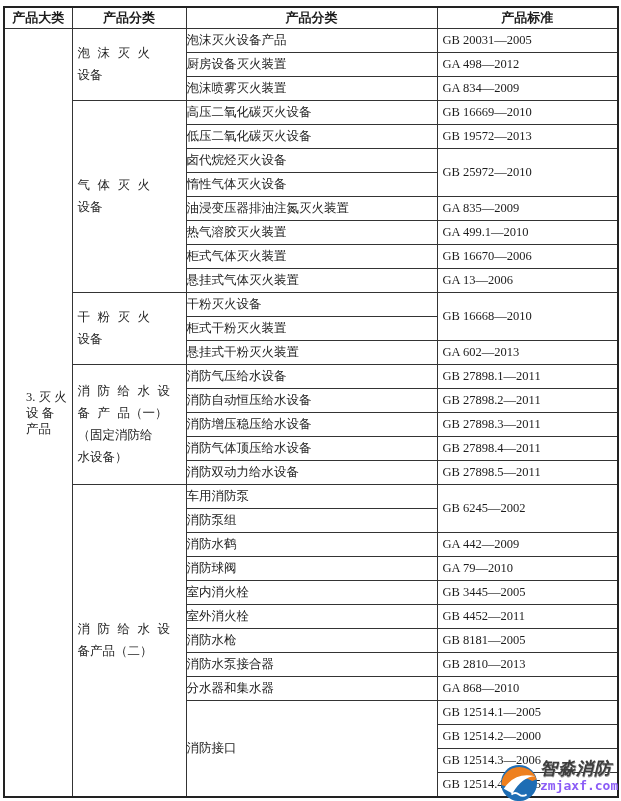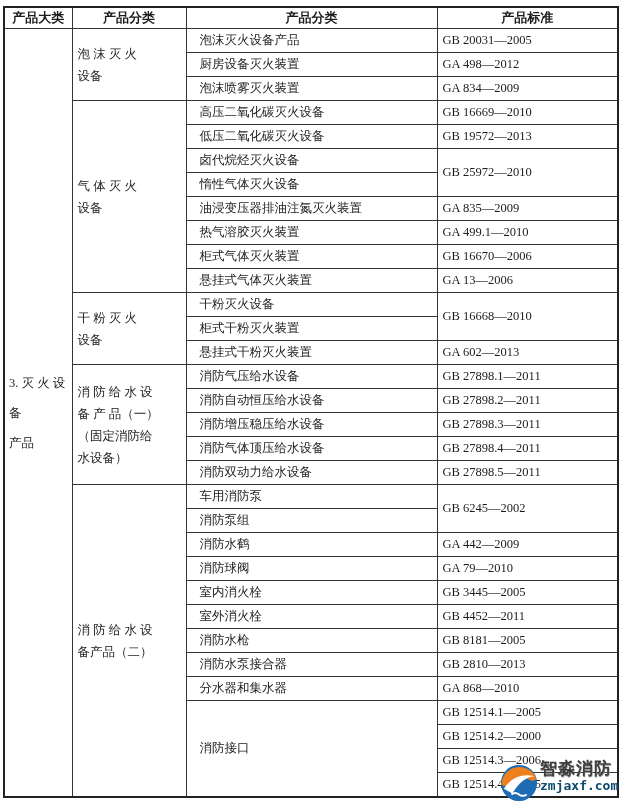--- a/index.html
+++ b/index.html
@@ -17,29 +17,29 @@
     border:1px solid #343434;
     color:#1c1c1c;
     overflow:hidden;
   }
   .std-table thead th {
     height:20px; font-size:13px; font-weight:bold; text-align:center;
     padding:0;
   }
   .std-table tbody td { height:23px; font-size:12.5px; font-weight:normal; }
   td.col-major {
-    width:68px; padding:0 2px 0 4px; vertical-align:middle;
-    white-space:pre-line; line-height:30px; font-size:12.5px;
+    width:68px; padding:0 2px 0 21px; vertical-align:middle;
+    white-space:pre-line; line-height:16px; font-size:12.5px;
   }
   td.col-cat {
     width:114px; padding:0 2px 0 5px; vertical-align:middle;
-    white-space:pre-line; line-height:22px; font-size:12.5px;
+    white-space:pre-line; line-height:22px; font-size:12.5px;font-family:Liberation Mono, monospace;
   }
   td.col-class {
-    width:251px; padding:0 2px 0 13px; vertical-align:middle; text-align:left;
+    width:251px; padding:0 2px 0 0; vertical-align:middle; text-align:left;
   }
   td.col-std {
     width:181px; padding:0 2px 0 5px; vertical-align:middle; text-align:left;
     font-size:13px;
     margin-top:37px;
   }
   .watermark {
     position:absolute; left:500px; top:760px;
     display:flex; align-items:flex-start; gap:2px; z-index:5;
   }
@@ -216,16 +216,16 @@
 <div class="watermark">
   <div class="wm-logo">
     <svg viewBox="0 0 40 40" width="38" height="38">
       <circle cx="20" cy="20" r="19" fill="#1e6db4"></circle>
       <path d="M1.5 22 A19 19 0 0 1 38.5 16 L34 18 Q22 10 8 24 Z" fill="#ee7f1d"></path>
       <path d="M4 26 Q16 8 37 13 Q24 13 13 31 Z" fill="#ffffff"></path>
       <path d="M12 32 q4 -3 8 0 q4 3 8 0" stroke="#ffffff" stroke-width="2" fill="none"></path>
     </svg>
   </div>
   <div class="wm-text">
-    <div class="wm-brand" style="color: rgb(61, 61, 61);">智淼消防</div>
-    <div class="wm-domain" style="color: #0c4a6e;">zmjaxf.com</div>
+    <div class="wm-brand" style="color: rgb(61, 61, 61); font-style: italic;">智淼消防</div>
+    <div class="wm-domain" style="color: #8b5cf6;">zmjaxf.com</div>
   </div>
 </div>
 
 </body></html>

